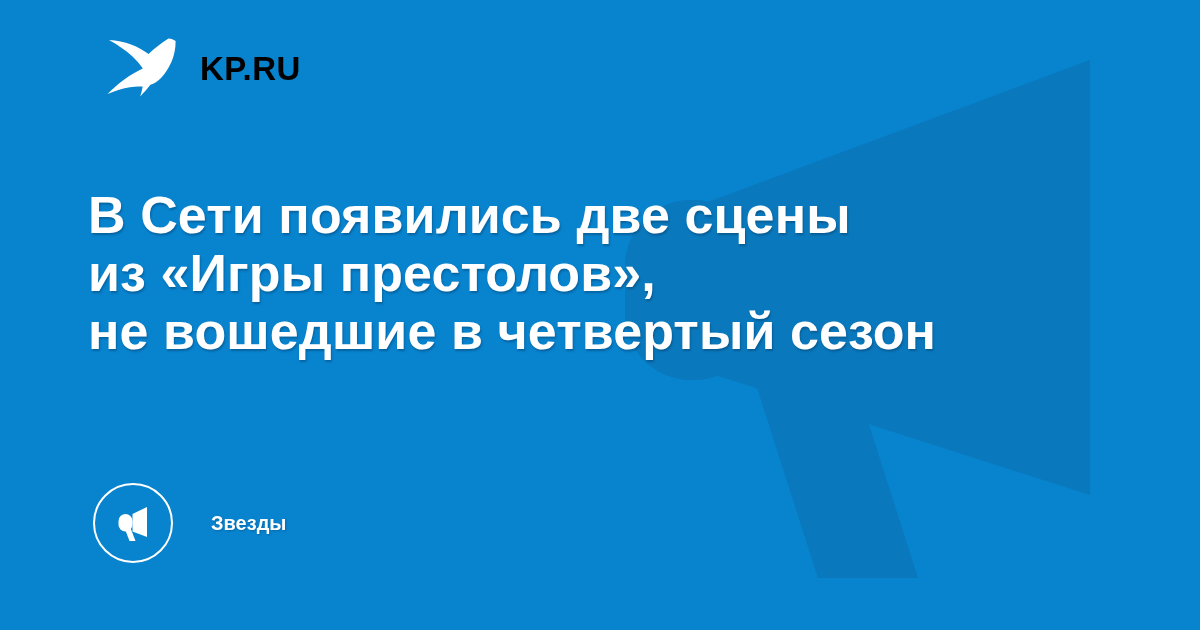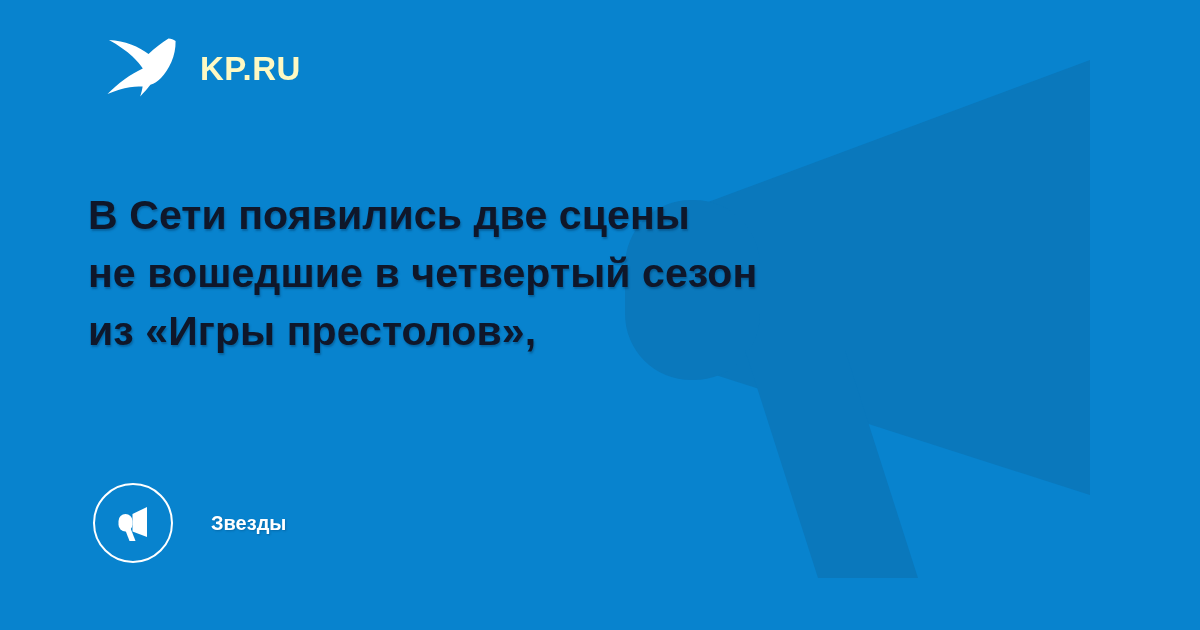--- a/index.html
+++ b/index.html
@@ -41,38 +41,38 @@
     align-items: center;
     height: 64px;
   }
   .brand-bird {
     width: 72px;
     height: 64px;
     display: block;
   }
   .brand-name {
     margin-left: 24px;
-    color: #fef9c3;
+    color: #000000;
     font-size: 33px;
     font-weight: 700;
     letter-spacing: 0.5px;
     line-height: 1;
     white-space: nowrap;
   }
 
   
   .headline {
     position: absolute;
     left: 88px;
     top: 186px;
     width: 1030px;
   }
   .headline-line {
-    color: #0f172a;
-    font-size: 41px;
+    color: #ffffff;
+    font-size: 52px;
     font-weight: 700;
     line-height: 58px;
     letter-spacing: 0.1px;
     white-space: nowrap;
     text-shadow: 1px 2px 2px rgba(0, 50, 90, 0.38);
   }
 
   
   .category {
     position: absolute;
@@ -125,22 +125,22 @@
 
   <div class="brand">
     <svg class="brand-bird" viewBox="0 0 72 64" aria-hidden="true">
       <path fill="#ffffff" d="M64.5 2.5 C58 6.5 51 12 44.5 18 C40 14.5 34 11 27 8.5 C20.5 6 13 4.5 5 4 C14 9 22 14.5 28.5 20.5 C33 24.7 36.5 28.8 38.8 32.6 C33 35.2 26.8 38.8 20.6 43.2 C14.2 47.8 8.5 52.8 3.5 58 C11.5 54.6 19 52.3 25.8 51.2 C30.7 50.4 35 50.2 38.6 50.6 C38.2 53.5 37.4 56.8 36.2 60.4 C40.2 56.4 43.6 52.5 46.4 48.8 C50.2 47.5 53.8 45.2 57 41.9 C60.8 38 64.4 32.6 67.4 25.9 C70.3 19.4 71.7 12.3 71.6 5 C69.5 3.5 67.2 2.7 64.5 2.5 Z"></path>
     </svg>
     <span class="brand-name">KP.RU</span>
   </div>
 
   <div class="headline">
     <div class="headline-line">В Сети появились две сцены</div>
+    <div class="headline-line">из «Игры престолов»,</div>
     <div class="headline-line">не вошедшие в четвертый сезон</div>
-    <div class="headline-line">из «Игры престолов»,</div>
   </div>
 
   <div class="category">
     <div class="category-circle">
       <svg class="category-icon" viewBox="0 0 40 40" aria-hidden="true">
         <g fill="#ffffff">
           <path d="M34 4 L34 34 L19.5 28.5 L19.5 11 Z"></path>
           <rect x="5.5" y="11" width="14" height="17.5" rx="7" ry="7"></rect>
           <path d="M11.5 25 L17.5 25 L22.5 38 L16.5 38 Z"></path>
         </g>

